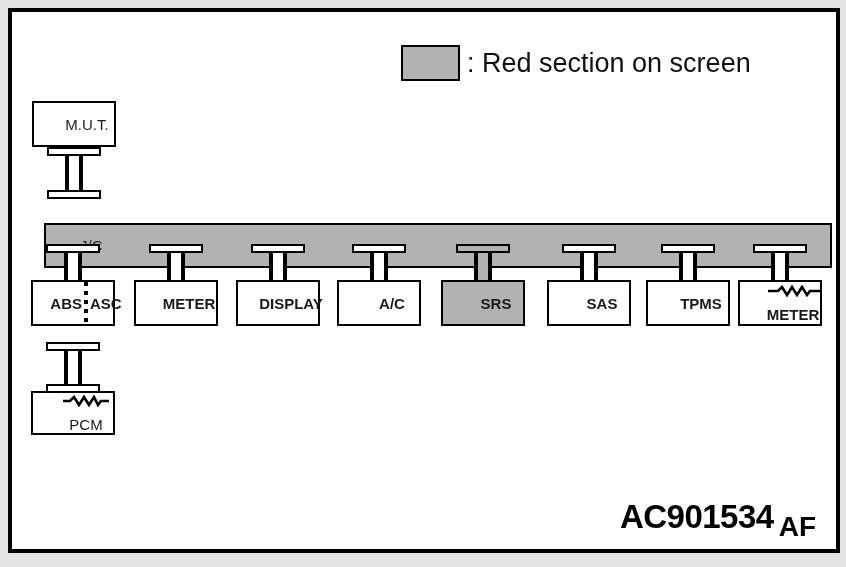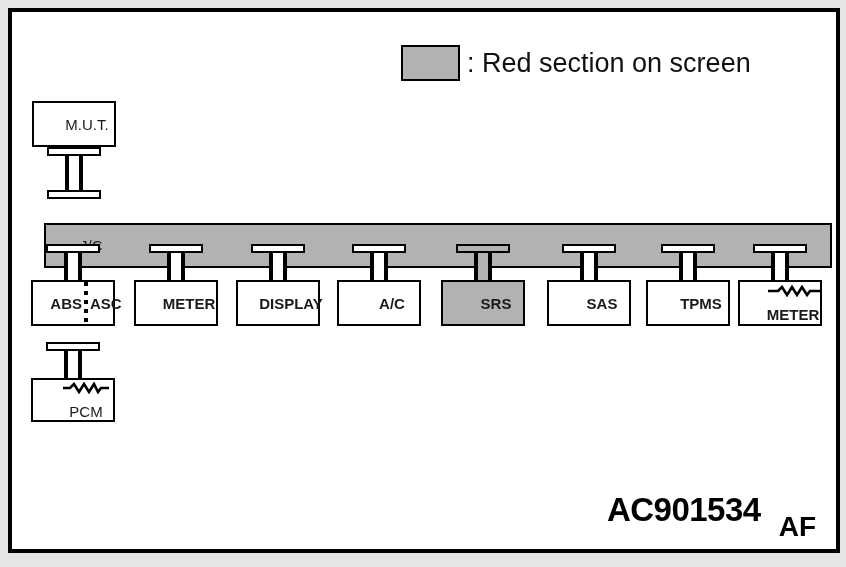--- a/index.html
+++ b/index.html
@@ -56,30 +56,30 @@
   
   .mut .nbox { top:0; }
   .mut .f1 { top:46px; }
   .mut .pipe { top:55px; height:34px; }
   .mut .f2 { top:89px; }
 
   
   .pcm .f1 { top:0; }
   .pcm .pipe { top:9px; height:33px; }
   .pcm .f2 { top:42px; }
-  .pcm .nbox { top:36px; height:44px;justify-content:center; }
+  .pcm .nbox { top:49px; height:44px;justify-content:center; }
 
   .divider {
     width:4px; align-self:stretch; margin:0 2px; flex:none;
     background-image:repeating-linear-gradient(to bottom, #000 0 4px, transparent 4px 9px);
   }
   .resistor { display:block; margin:1px auto 0; }
 
   
-  .figcode { position:absolute; top:491px; right:30px; display:flex; align-items:flex-start; gap:18px; }
+  .figcode { position:absolute; top:491px; right:30px; display:flex; align-items:center; gap:5px; }
   .figcode .main { font-size:33px; font-weight:bold; letter-spacing:-0.5px; color:#000; }
   .figcode .suffix { font-size:28px; font-weight:bold; color:#000;margin-top:20px; }
 </style>
 </head>
 <body>
 
 <div id="canvas">
   <div id="frame"></div>
 
   <div class="legend">

